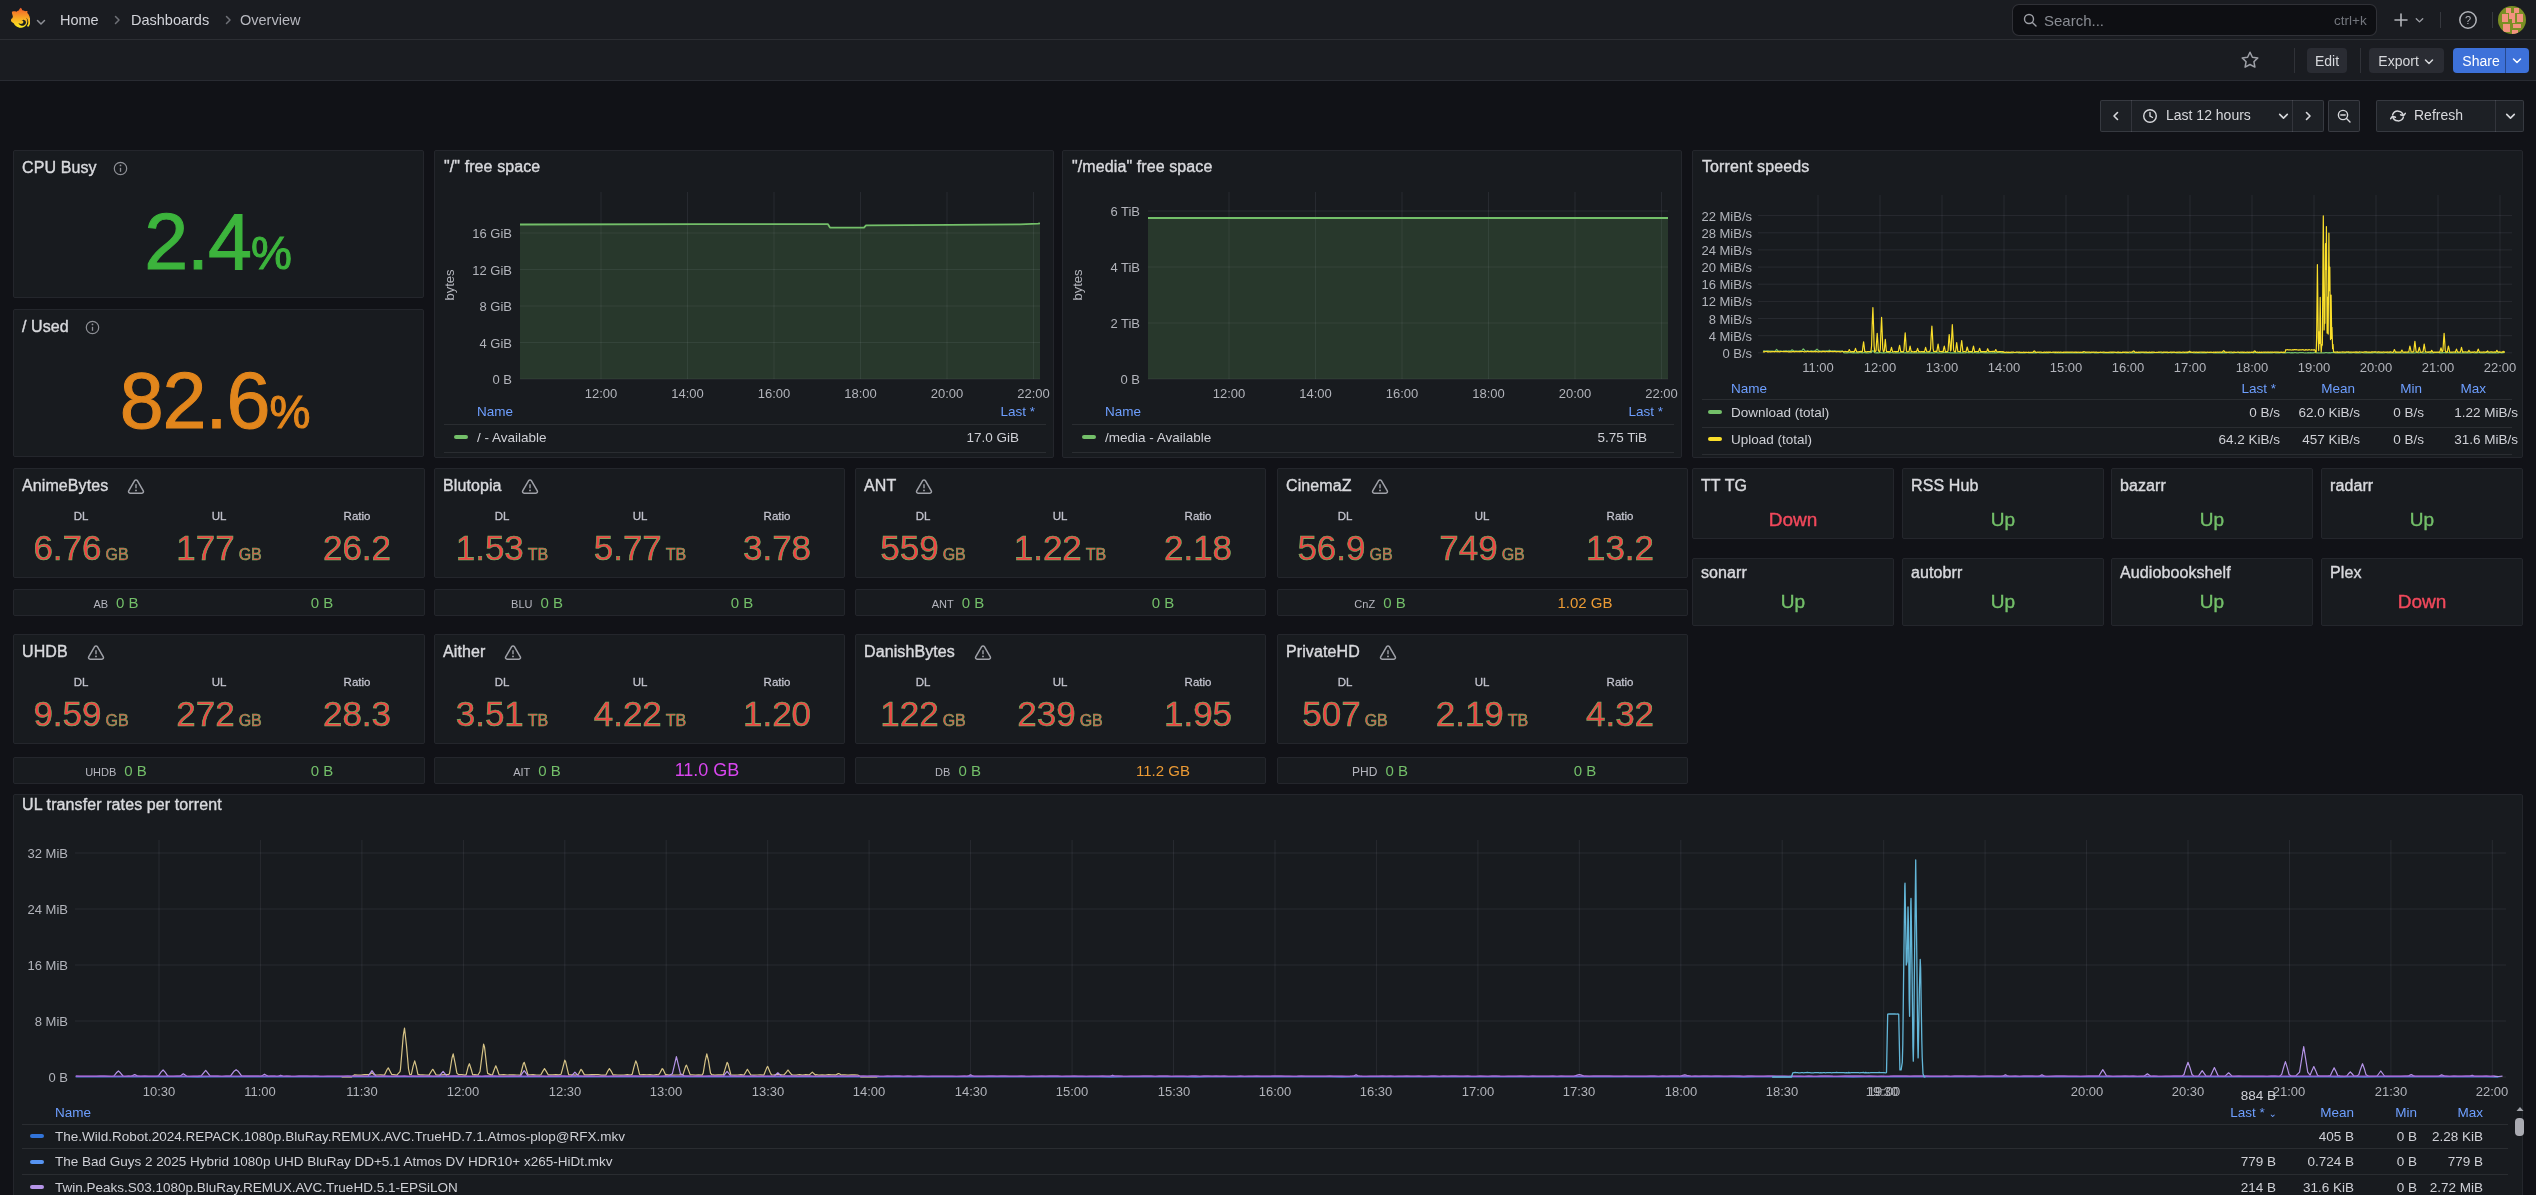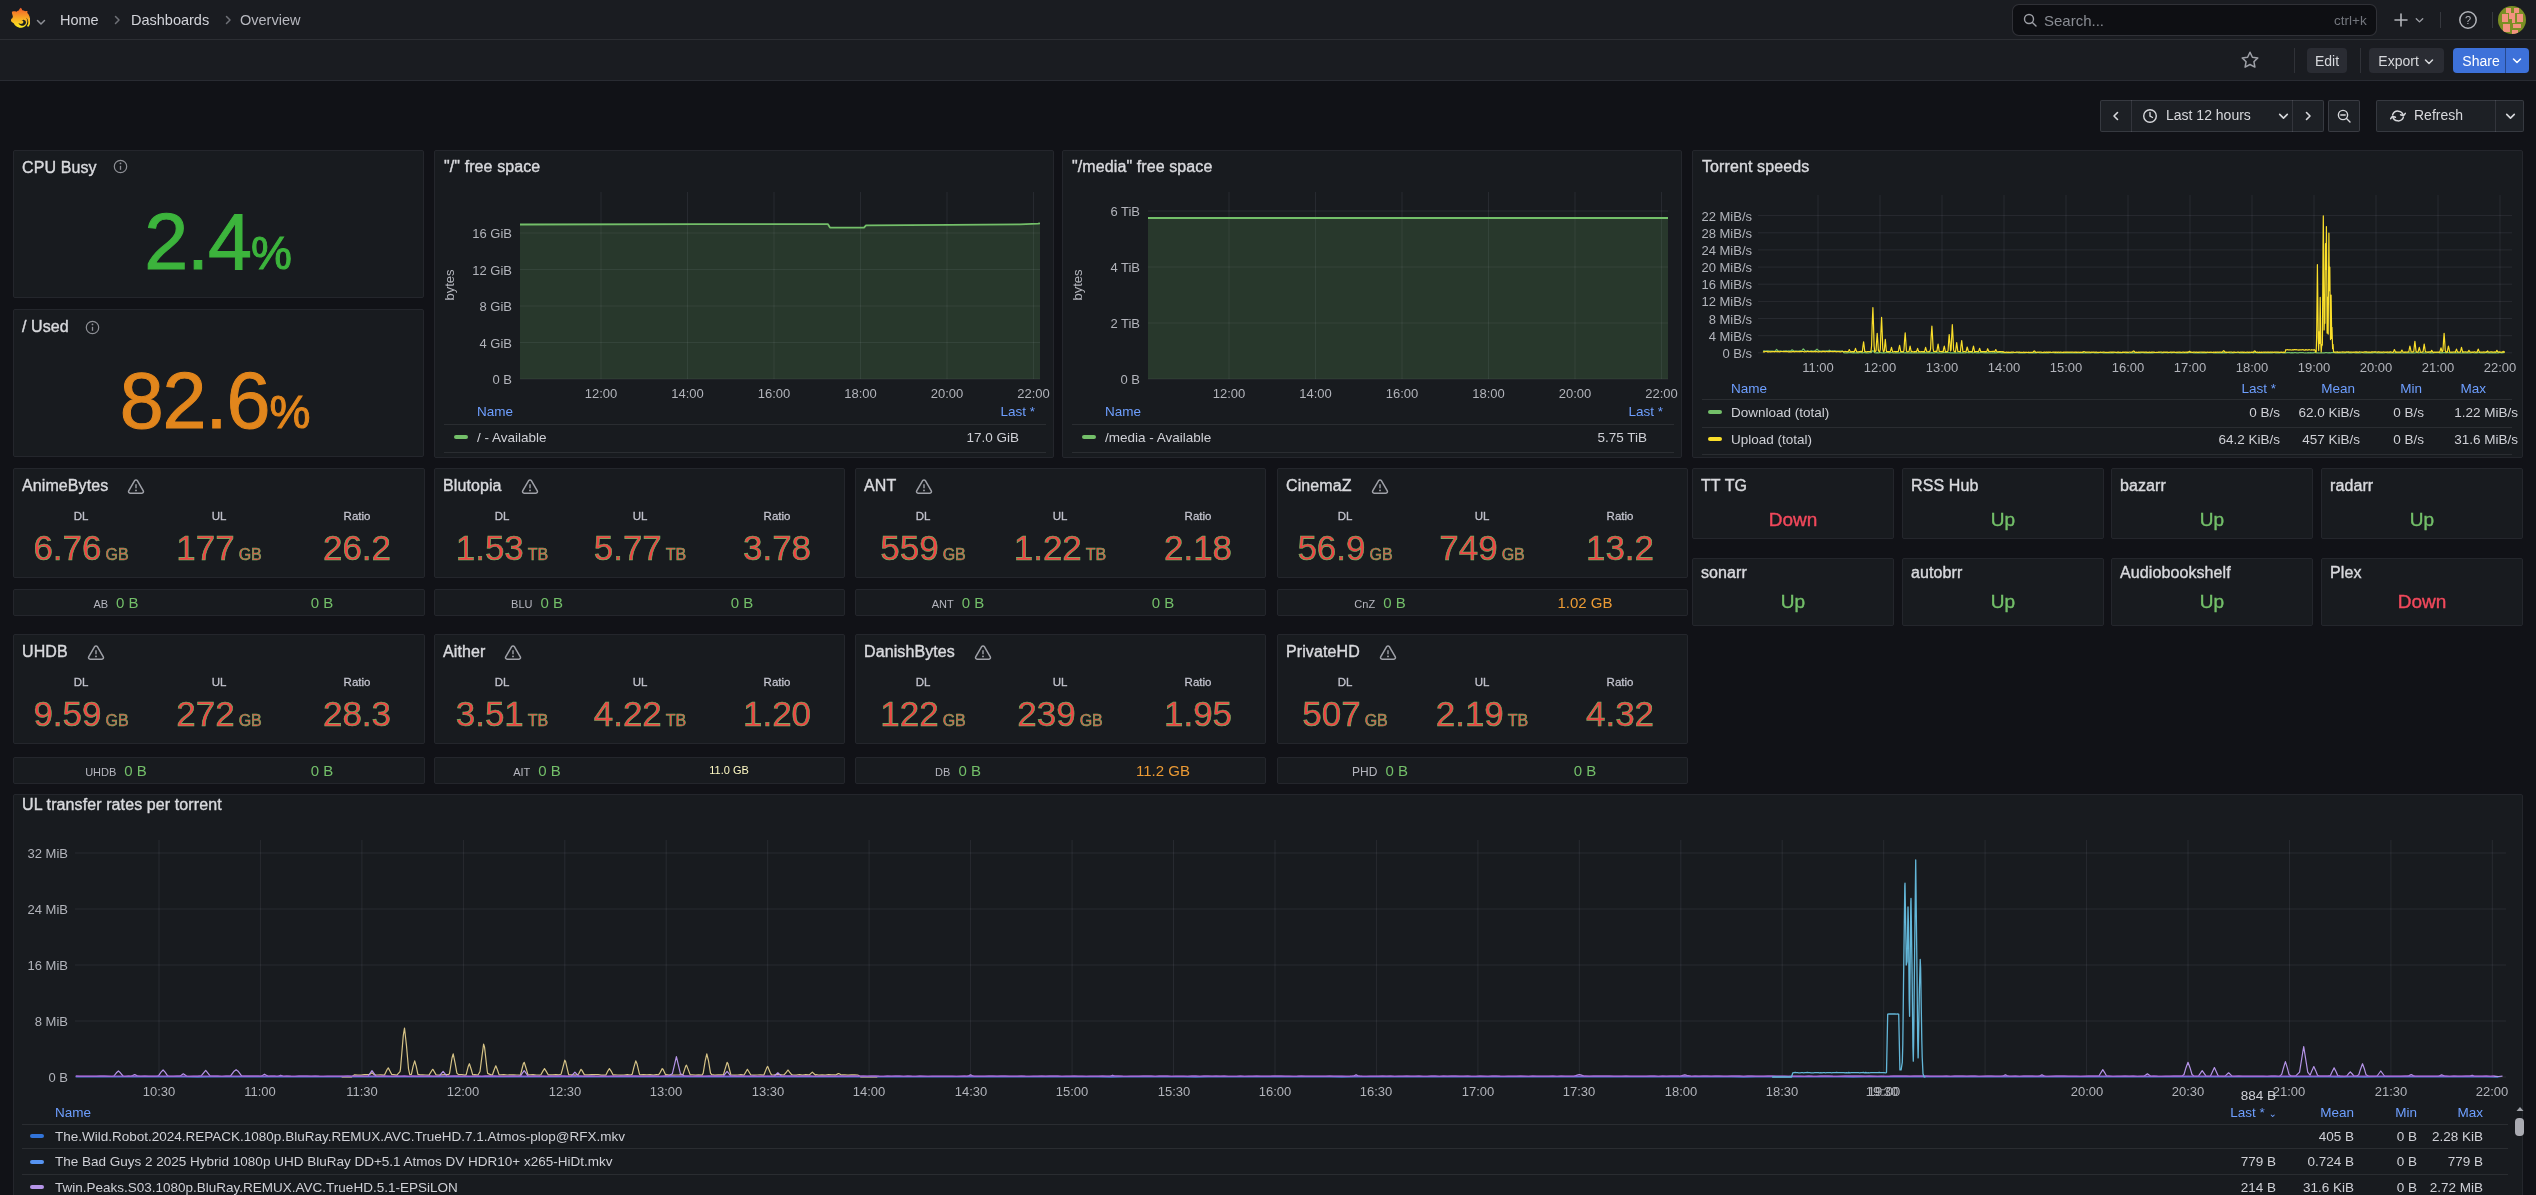--- a/index.html
+++ b/index.html
@@ -129,21 +129,21 @@
     <path d="M2.7 6.5 A5.6 5.6 0 0 1 13.3 7.5 M13.3 9.5 A5.6 5.6 0 0 1 2.7 8.5" stroke="#d7d8dc" stroke-width="1.5" fill="none" stroke-linecap="round"></path>
     <path d="M10.6 6.8 L13.5 7.8 L15.3 5.4" stroke="#d7d8dc" stroke-width="1.5" fill="none" stroke-linecap="round" stroke-linejoin="round"></path>
     <path d="M5.4 9.2 L2.5 8.2 L0.7 10.6" stroke="#d7d8dc" stroke-width="1.5" fill="none" stroke-linecap="round" stroke-linejoin="round"></path>
   </svg>
 <div class="abs" style="left:2414px;top:107px;font-size:14px;font-weight:500;color:#d7d8dc">Refresh</div>
 <div class="abs" style="left:2495px;top:100px;width:1px;height:32px;background:rgba(204,204,220,0.13)"></div>
 <div class="abs" style="left:2504px;top:108px"><svg width="13" height="13" viewBox="0 0 12 12" style="margin-top:2px">
       <path d="M2.5 4 L6 7.5 L9.5 4" stroke="#d7d8dc" stroke-width="1.5" fill="none" stroke-linecap="round" stroke-linejoin="round"></path>
     </svg></div>
 <div class="panel" style="left:13px;top:150px;width:411px;height:148px"></div>
-<div class="ptitle" style="left:22px;top:159px;display:flex;align-items:flex-start">CPU Busy<svg style="margin-left:16px" width="15" height="15" viewBox="0 0 15 15">
+<div class="ptitle" style="left:22px;top:159px;display:flex;align-items:center">CPU Busy<svg style="margin-left:16px" width="15" height="15" viewBox="0 0 15 15">
       <circle cx="7.5" cy="7.5" r="6.2" stroke="#8e9096" stroke-width="1.2" fill="none"></circle>
       <line x1="7.5" y1="6.8" x2="7.5" y2="10.8" stroke="#8e9096" stroke-width="1.3"></line>
       <circle cx="7.5" cy="4.4" r="0.9" fill="#8e9096"></circle>
     </svg></div>
 <div class="abs" style="left:218px;top:241px;transform:translate(-50%,-50%);white-space:nowrap;color:#3cb43c;font-weight:400;line-height:1;-webkit-text-stroke:1px #3cb43c"><span style="font-size:79px;letter-spacing:-1px">2.4</span><span style="font-size:46px">%</span></div>
 <div class="panel" style="left:13px;top:309px;width:411px;height:148px"></div>
 <div class="ptitle" style="left:22px;top:318px;display:flex;align-items:center">/ Used<svg style="margin-left:16px" width="15" height="15" viewBox="0 0 15 15">
       <circle cx="7.5" cy="7.5" r="6.2" stroke="#8e9096" stroke-width="1.2" fill="none"></circle>
       <line x1="7.5" y1="6.8" x2="7.5" y2="10.8" stroke="#8e9096" stroke-width="1.3"></line>
       <circle cx="7.5" cy="4.4" r="0.9" fill="#8e9096"></circle>
@@ -411,21 +411,21 @@
 <div class="abs" style="left:116px;top:770px;transform:translate(-50%,-50%);display:flex;align-items:baseline;gap:8px;white-space:nowrap">
     <span style="font-size:11px;font-weight:500;color:rgba(220,220,230,0.80)">UHDB</span>
     <span style="font-size:15px;font-weight:500;color:#73BF69">0 B</span>
   </div>
 <div class="stripval" style="left:322px;top:770px;font-size:15px;color:#73BF69">0 B</div>
 <div class="panel" style="left:434px;top:757px;width:411px;height:27px"></div>
 <div class="abs" style="left:537px;top:770px;transform:translate(-50%,-50%);display:flex;align-items:baseline;gap:8px;white-space:nowrap">
     <span style="font-size:11px;font-weight:500;color:rgba(220,220,230,0.80)">AIT</span>
     <span style="font-size:15px;font-weight:500;color:#73BF69">0 B</span>
   </div>
-<div class="stripval" style="left:729px;top:770px;font-size:11px;color:#fef9c3">11.0 GB</div>
+<div class="stripval" style="left:707px;top:770px;font-size:18px;color:#d946ef">11.0 GB</div>
 <div class="panel" style="left:855px;top:757px;width:411px;height:27px"></div>
 <div class="abs" style="left:958px;top:770px;transform:translate(-50%,-50%);display:flex;align-items:baseline;gap:8px;white-space:nowrap">
     <span style="font-size:11px;font-weight:500;color:rgba(220,220,230,0.80)">DB</span>
     <span style="font-size:15px;font-weight:500;color:#73BF69">0 B</span>
   </div>
 <div class="stripval" style="left:1163px;top:770px;font-size:15px;color:#eb9a34">11.2 GB</div>
 <div class="panel" style="left:1277px;top:757px;width:411px;height:27px"></div>
 <div class="abs" style="left:1380px;top:770px;transform:translate(-50%,-50%);display:flex;align-items:baseline;gap:8px;white-space:nowrap">
     <span style="font-size:12px;font-weight:500;color:rgba(220,220,230,0.80)">PHD</span>
     <span style="font-size:15px;font-weight:500;color:#73BF69">0 B</span>

